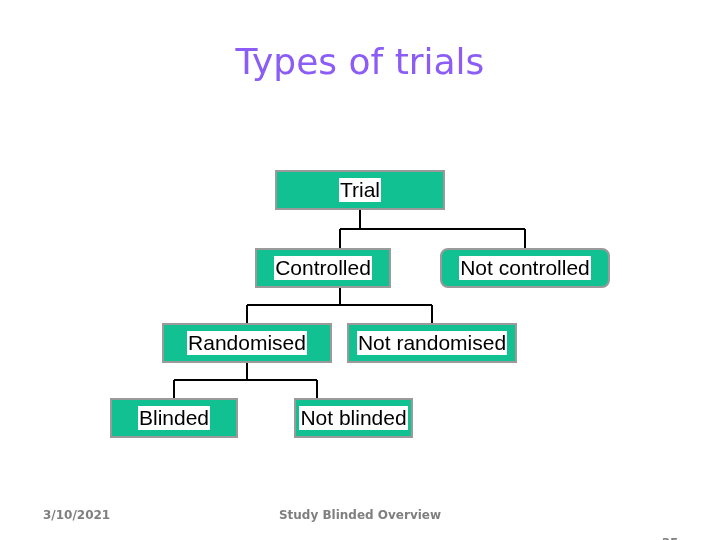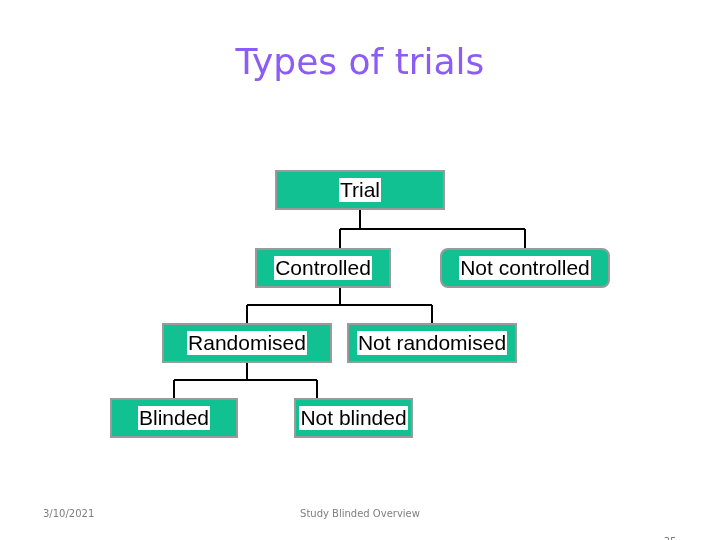--- a/index.html
+++ b/index.html
@@ -70,22 +70,22 @@
     font-weight: 400;
     line-height: 24px;
     padding: 0 1px;
     white-space: nowrap;
   }
 
   
   .footer-text {
     position: absolute;
     font-family: "DejaVu Sans", sans-serif;
-    font-size: 10px;
-    font-weight: 400;
+    font-size: 12px;
+    font-weight: 700;
     color: #7f7f7f;
     white-space: nowrap;
   }
   #footer-date   { left: 43px;  top: 508px; text-align: left; }
   #footer-center { left: 210px; top: 508px; width: 300px; text-align: center; }
   #footer-page   { left: 650px; top: 536px; width: 40px; text-align: center; }
 </style>
 </head>
 <body>
 

